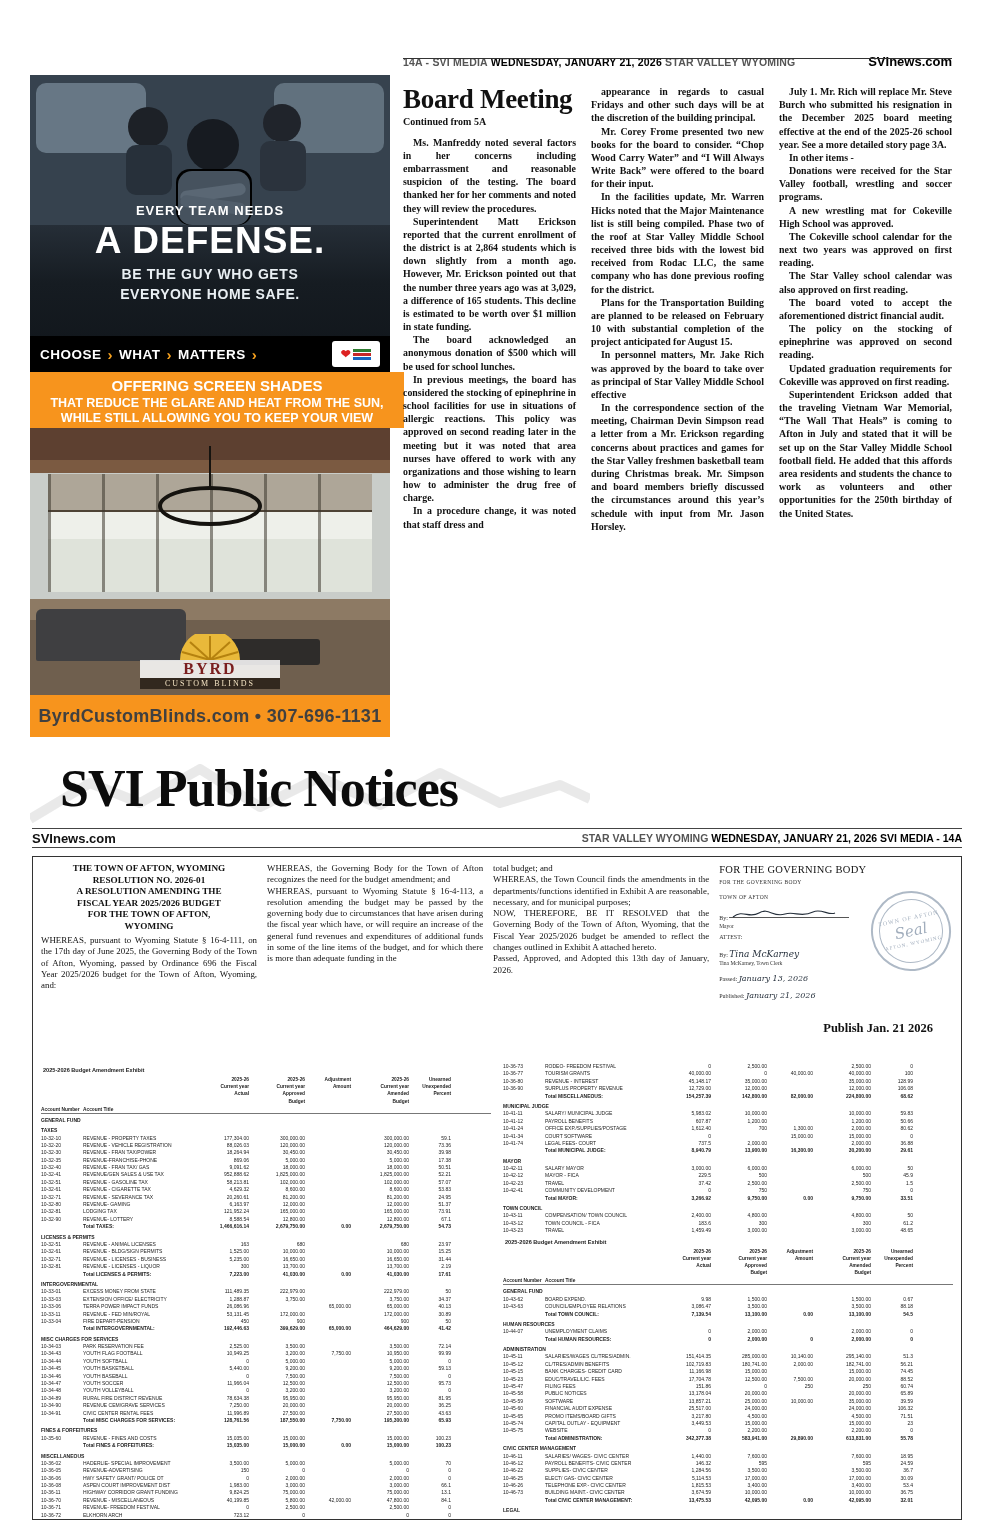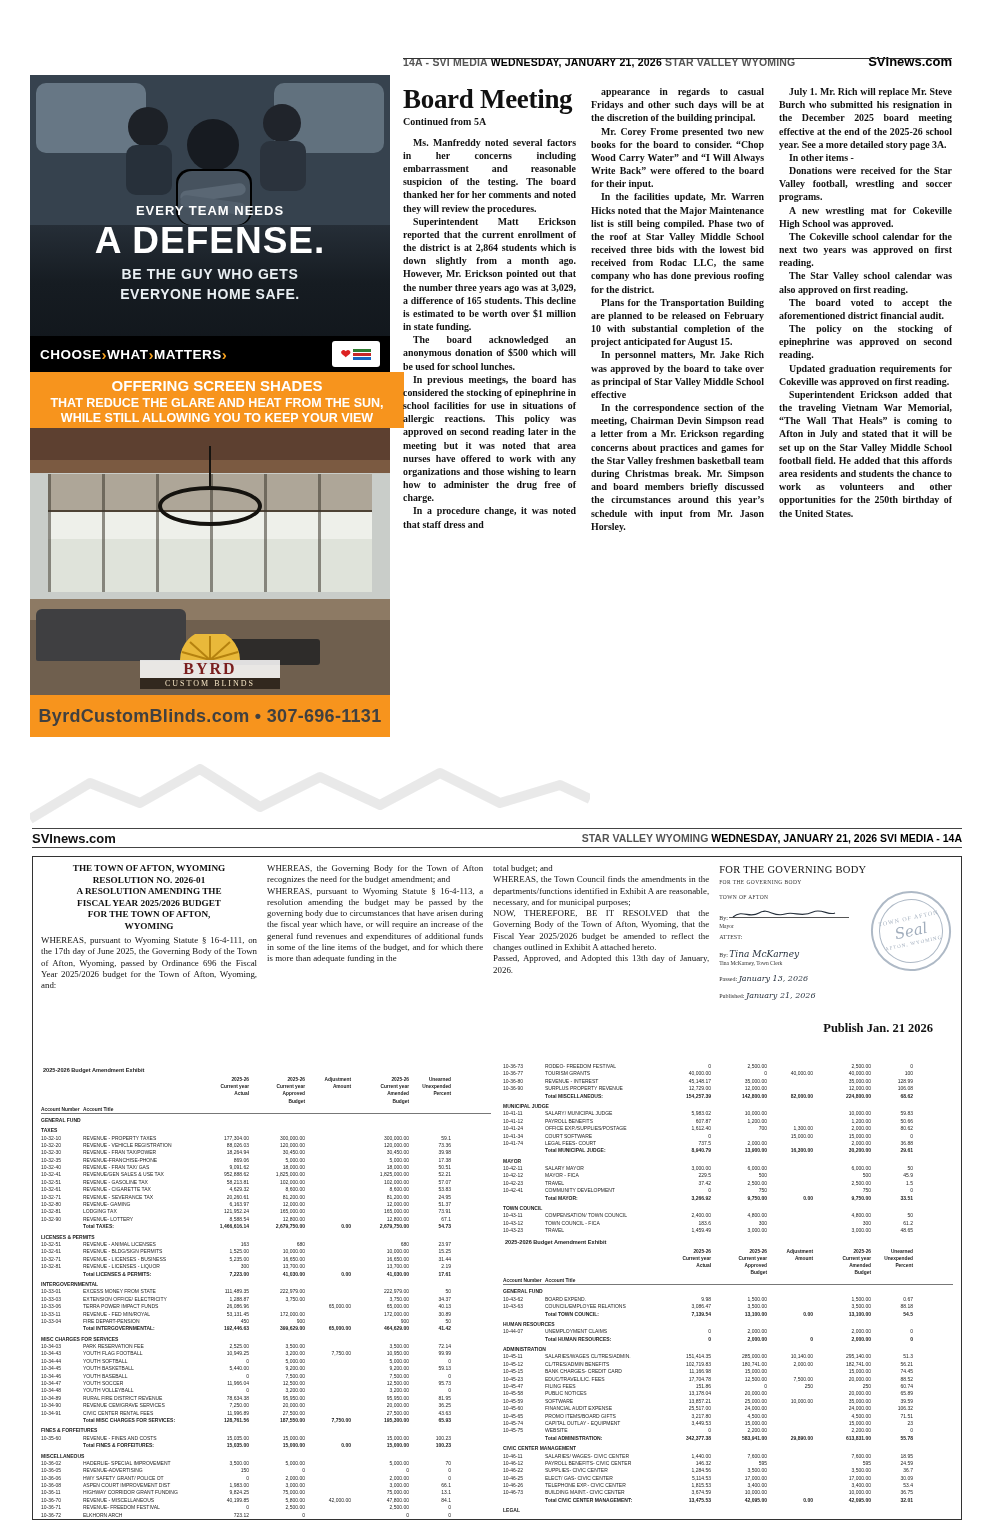--- a/index.html
+++ b/index.html
@@ -14,21 +14,21 @@
   .masthead-rule { position:absolute; left:403px; top:58px; width:549px; height:1px; background:#333; }
 
   
   .ads { position:absolute; left:30px; top:75px; width:360px; }
   .ad-car { position:relative; width:360px; height:297px; background:linear-gradient(180deg,#33404c 0%, #2a333d 45%, #161c22 70%, #10151a 100%); overflow:hidden; }
   .ad-car svg.scene { position:absolute; top:0; left:0; }
   .ad-car-text { position:absolute; left:0; top:128px; width:100%; text-align:center; color:#fff; font-family:"Liberation Sans", sans-serif; }
   .ad-car-text .l1 { font-size:13px; font-weight:bold; letter-spacing:1px; }
   .ad-car-text .l2 { font-size:37px; font-weight:bold; letter-spacing:1px; margin-top:2px; }
   .ad-car-text .l3, .ad-car-text .l4 { font-size:14px; font-weight:bold; color:#e9eff3; letter-spacing:.6px; margin-top:4px; }
-  .ad-car-bar { position:absolute; left:0; bottom:0; width:100%; height:36px; background:#000; display:flex; align-items:center; padding:0 10px; gap:0; color:#fff; font-family:"Liberation Sans", sans-serif; font-size:13.5px; font-weight:bold; letter-spacing:.5px; }
+  .ad-car-bar { position:absolute; left:0; bottom:0; width:100%; height:36px; background:#000; display:flex; align-items:center; padding:0 10px; gap:6px; color:#fff; font-family:"Liberation Sans", sans-serif; font-size:13.5px; font-weight:bold; letter-spacing:.5px; }
   .ad-car-bar .arrow { color:#f5a01e; font-size:15px; font-weight:bold; }
   .ad-car-bar .logo { margin-left:auto; width:48px; height:26px; background:#fff; border-radius:3px; display:flex; align-items:center; justify-content:center; gap:2px; }
   .ad-car-bar .logo .heart { color:#d22; font-size:12px; line-height:1; }
   .ad-car-bar .logo .lg-bars { display:flex; flex-direction:column; gap:1px; }
   .ad-car-bar .logo .lg-bars i { display:block; width:18px; height:3px; }
 
   .ad-banner { width:374px; height:56px; background:#f7941d; color:#fff; text-align:center; font-family:"Liberation Sans", sans-serif; font-weight:bold; padding-top:5px; }
   .ad-banner div:nth-child(1){ font-size:15px; }
   .ad-banner div:nth-child(2){ font-size:12.5px; margin-top:2px; }
   .ad-banner div:nth-child(3){ font-size:12.5px; margin-top:1px; }
@@ -226,20 +226,21 @@
           <p>Updated graduation requirements for Cokeville was approved on first reading.</p>
           <p>Superintendent Erickson added that the traveling Vietnam War Memorial, “The Wall That Heals” is coming to Afton in July and stated that it will be set up on the Star Valley Middle School football field. He added that this affords area residents and students the chance to work as volunteers and other opportunities for the 250th birthday of the United States.</p>
         </div>
     </div>
   </div>
 
   <div class="pn-wrap">
     <svg class="pn-mountains" width="560" height="70" viewBox="0 0 560 70">
       <polyline points="0,64 60,28 110,48 170,14 230,52 290,22 350,50 410,18 470,48 530,30 560,44" fill="none" stroke="#dcdcdc" stroke-width="10" stroke-linejoin="round"></polyline>
     </svg>
+    <div class="pn-title">SVI Public Notices</div>
   </div>
 
   <div class="subhead">
     <div class="sh-site">SVInews.com</div>
     <div class="sh-right">
       <span>STAR VALLEY WYOMING</span>
       <b>WEDNESDAY, JANUARY 21, 2026</b>
       <b>SVI MEDIA - 14A</b>
     </div>
   </div>

